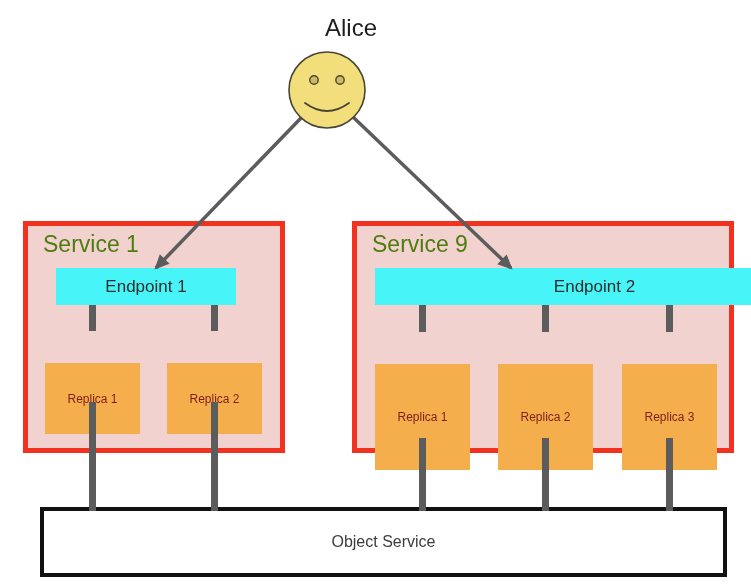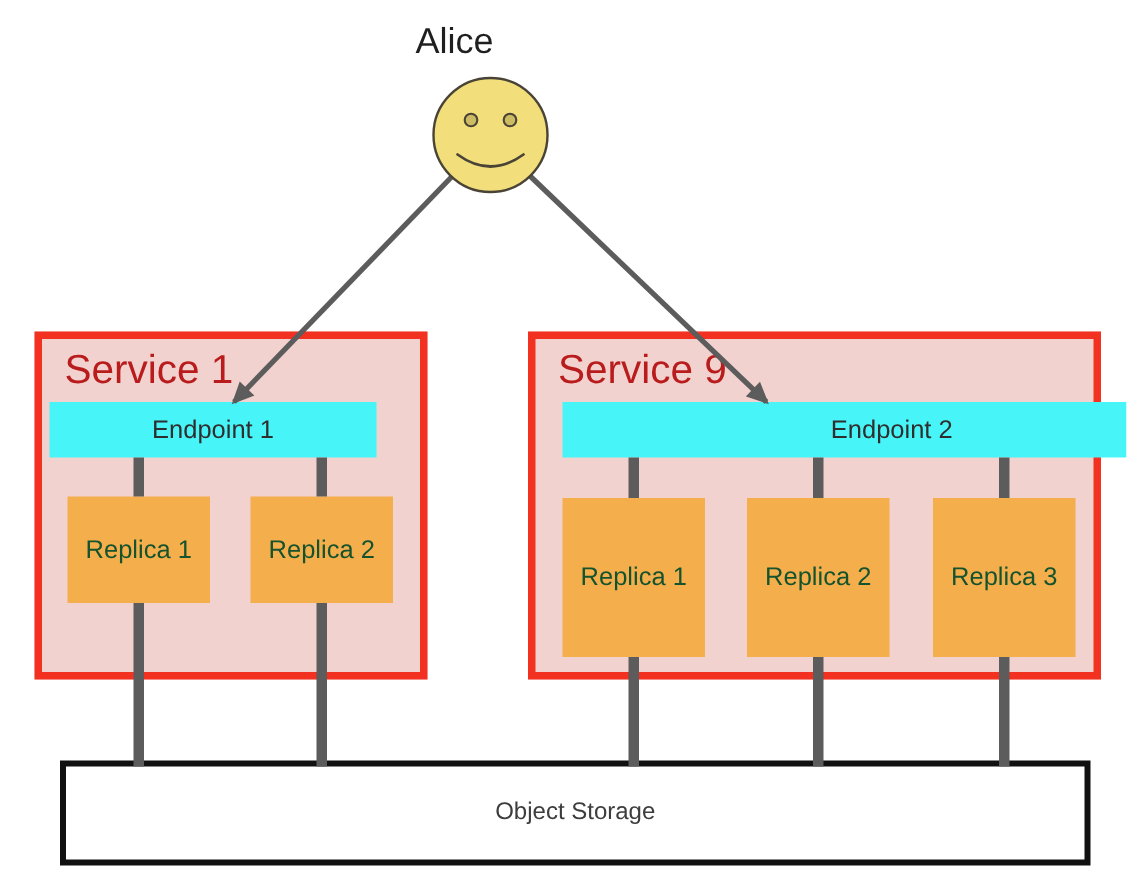--- a/index.html
+++ b/index.html
@@ -12,65 +12,66 @@
     position: relative;
     width: 751px;
     height: 588px;
     background: #ffffff;
     overflow: hidden;
   }
   .abs { position: absolute; }
 
   .alice-label {
     left: 277px; top: 14px; width: 100px;
-    text-align: left;
+    text-align: right;
     font-size: 24px;
     color: #1f1f1f;
   }
   .note {
     left: 231px; top: 164px; width: 200px;
     text-align: center;
     font-size: 19px;
     line-height: 24px;
     color: #3d3d3d;
   }
 
   .service-box {
     background: var(--service-fill);
     border: 5px solid var(--service-border);
     box-sizing: border-box;
   }
   .service1 { left: 23px;  top: 221px; width: 262px; height: 232px; }
   .service2 { left: 352px; top: 221px; width: 382px; height: 232px; }
 
   .service-label {
-    font-size: 27px;
-    color: #b91c1c;
+    font-size: 23px;
+    color: #4d7c0f;
   }
   .service1-label { left: 43px;  top: 231px; }
   .service2-label { left: 372px; top: 231px; }
 
   .endpoint-bar {
     background: var(--endpoint-fill);
     display: flex;
     align-items: center;
     justify-content: center;
     font-size: 17px;
     color: #2e2e2e;
   }
-  .endpoint1 { left: 33px;  top: 268px; width: 218px; height: 37px; }
+  .endpoint1 { left: 56px;  top: 268px; width: 180px; height: 37px; }
   .endpoint2 { left: 375px; top: 268px; width: 343px; height: 37px; padding-left: 48px; }
 
   .replica-box {
     background: var(--replica-fill);
     display: flex;
     align-items: center;
     justify-content: center;
-    font-size: 17px;
-    color: #14532d;
+    font-size: 12px;
+    color: #7f1d1d;
+    margin-top: 32px;
   }
   .s1r1 { left: 45px;  top: 331px; width: 95px; height: 71px; }
   .s1r2 { left: 167px; top: 331px; width: 95px; height: 71px; }
   .s2r1 { left: 375px; top: 332px; width: 95px; height: 106px; }
   .s2r2 { left: 498px; top: 332px; width: 95px; height: 106px; }
   .s2r3 { left: 622px; top: 332px; width: 95px; height: 106px; text-align: right; }
 
   .storage-box {
     left: 40px; top: 507px; width: 687px; height: 70px;
     background: #ffffff;
@@ -105,21 +106,21 @@
   <div class="abs endpoint-bar endpoint1">Endpoint 1</div>
   <div class="abs endpoint-bar endpoint2">Endpoint 2</div>
 
   <div class="abs replica-box s1r1">Replica 1</div>
   <div class="abs replica-box s1r2">Replica 2</div>
   <div class="abs replica-box s2r1">Replica 1</div>
   <div class="abs replica-box s2r2">Replica 2</div>
   <div class="abs replica-box s2r3">Replica 3</div>
 
   <div class="abs storage-box">
-    <span>Object Storage</span>
+    <span>Object Service</span>
   </div>
 
   <svg class="abs overlay-svg" width="751" height="588" viewBox="0 0 751 588">
     <defs>
       <marker id="arrowhead" markerUnits="userSpaceOnUse" markerWidth="16" markerHeight="14" refX="13" refY="7" orient="auto">
         <path d="M1,1 L14,7 L1,13 Z" style="fill: var(--connector); stroke: var(--connector);"></path>
       </marker>
     </defs>
 
     <line x1="301" y1="118" x2="156" y2="268" style="stroke: var(--connector);" stroke-width="3.5" marker-end="url(#arrowhead)"></line>

